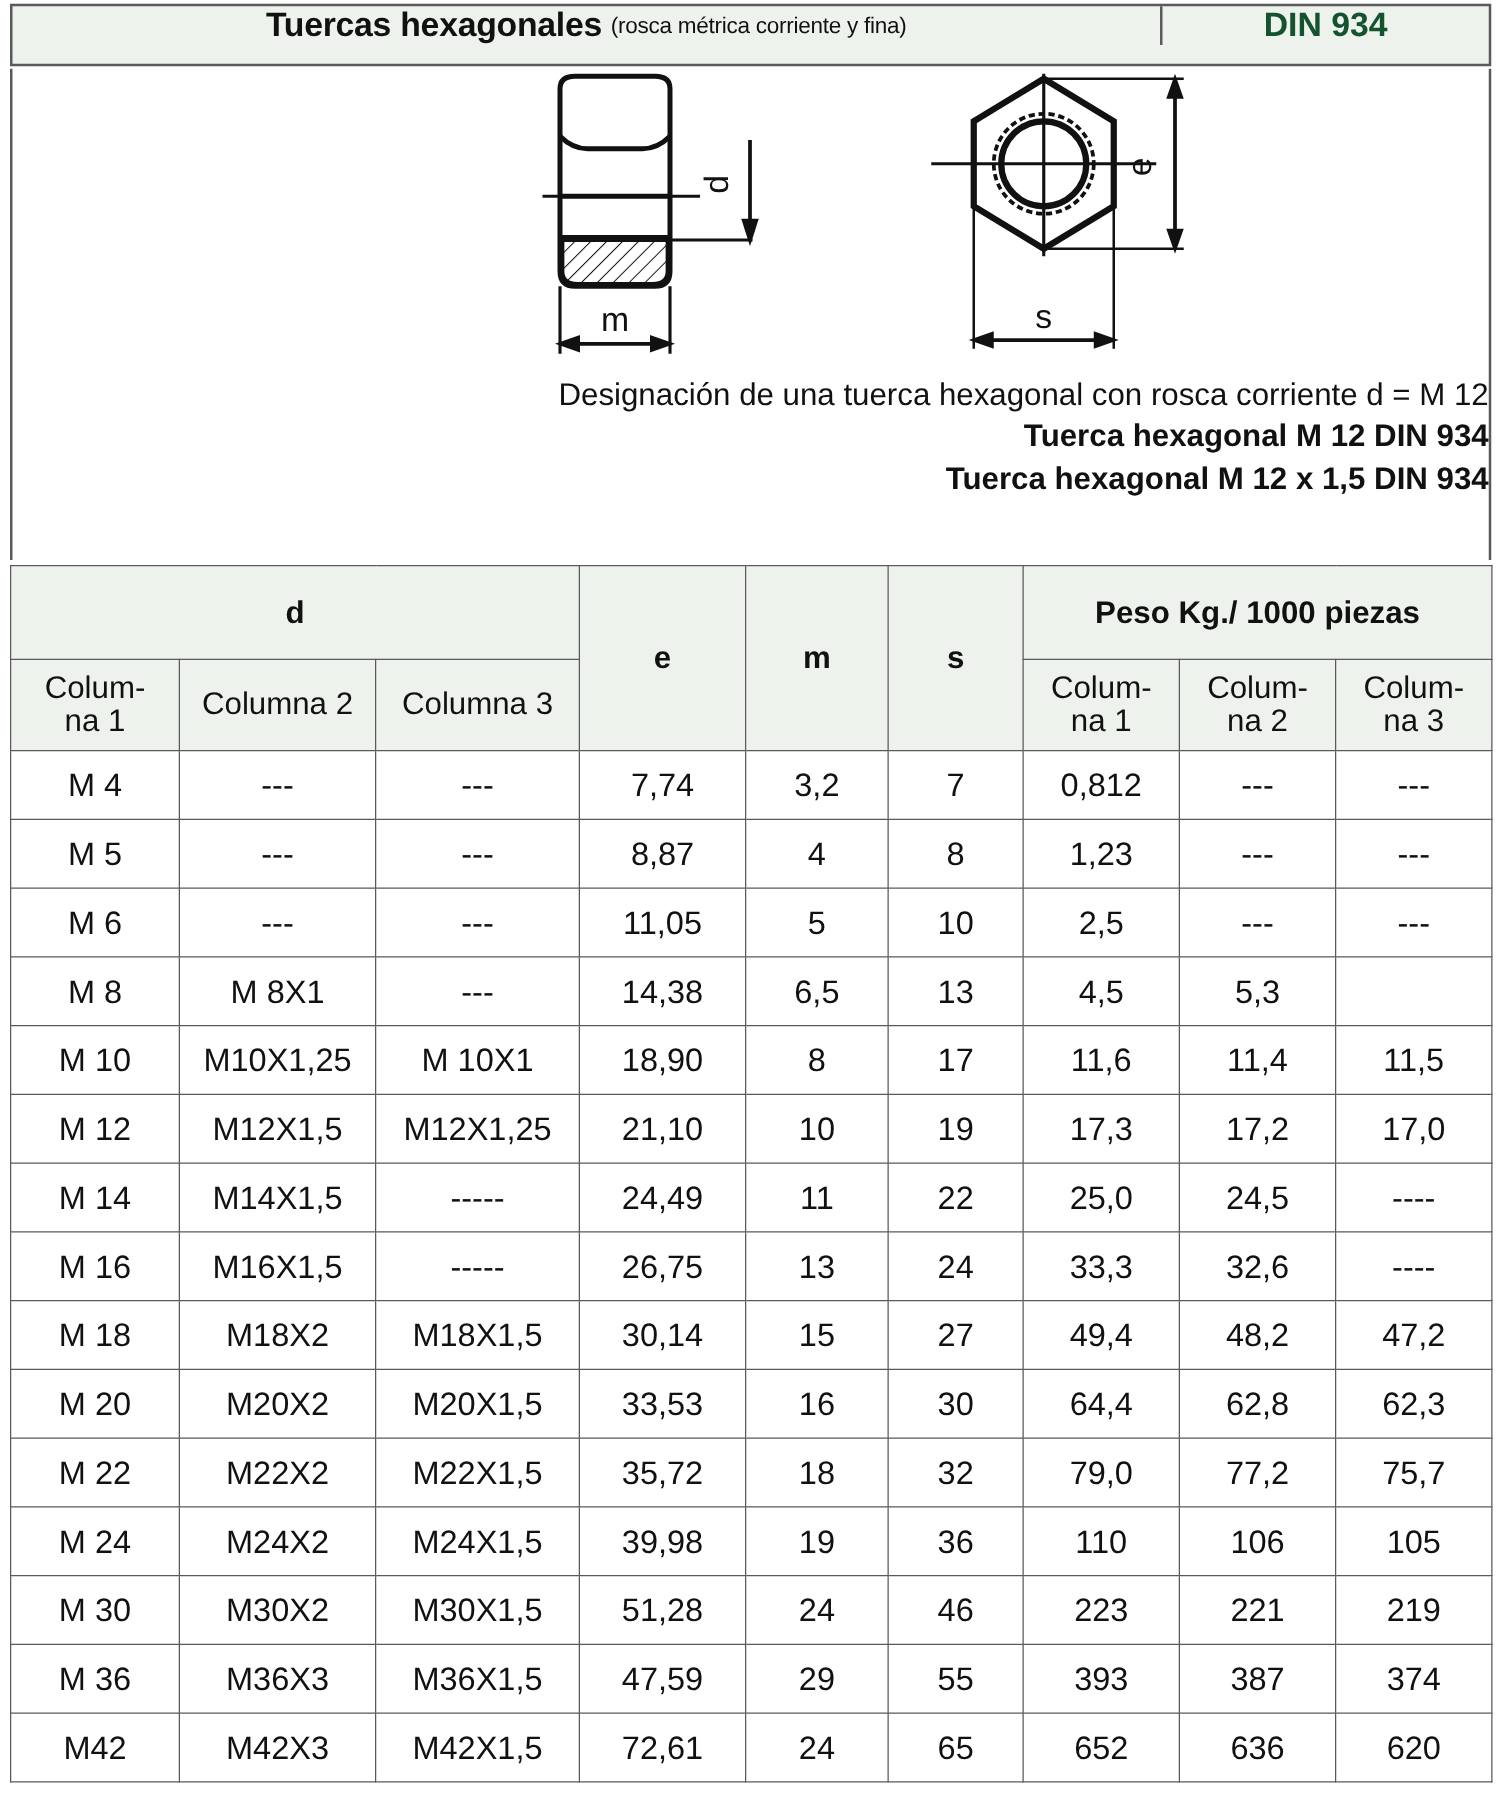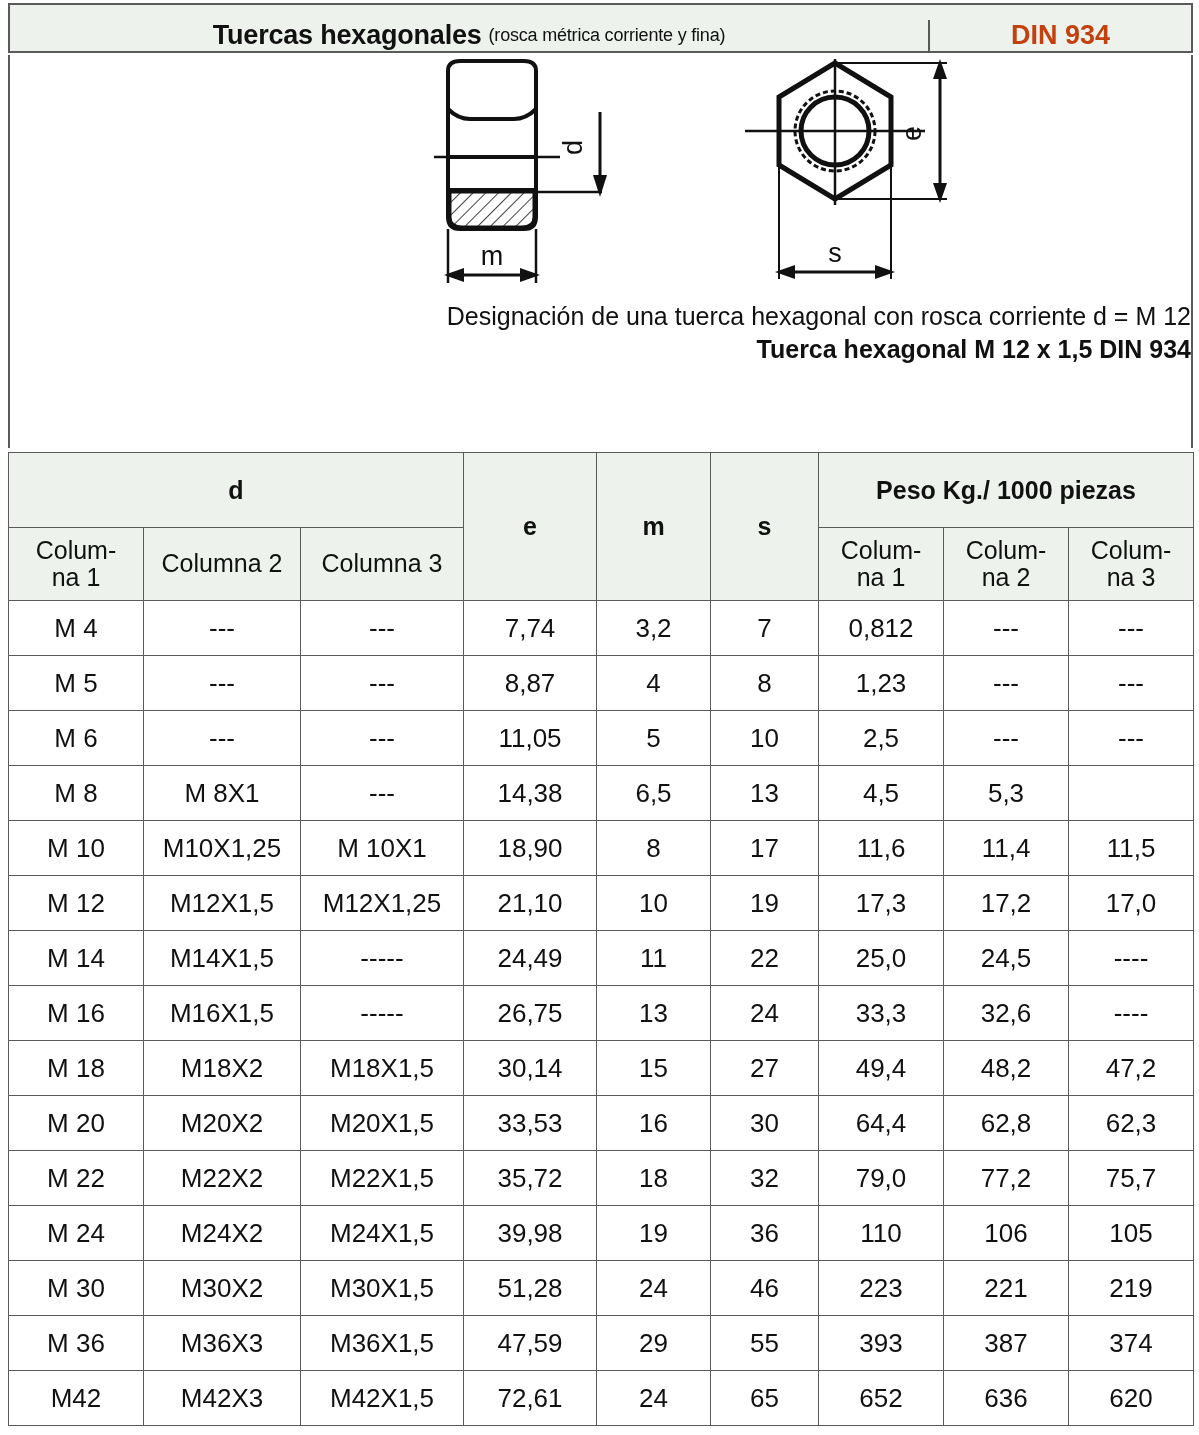--- a/index.html
+++ b/index.html
@@ -17,21 +17,21 @@
   }
 
   
   .titlebar {
     position: absolute;
     left: 8px; top: 3px;
     width: 1185px; height: 50px;
     background: #edf2ed;
     border: 2px solid #5a5a5a;
     display: flex;
-    align-items: flex-end;
+    align-items: flex-start;
   }
   .titlebar-main {
     flex: 0 0 920px;
     display: flex;
     align-items: center;
     justify-content: center;
     border-right: 2px solid #5a5a5a;
     white-space: nowrap;
   }
   .titlebar-main .t-bold {
@@ -47,21 +47,21 @@
     letter-spacing: -0.2px;
     margin-left: 7px;
   }
   .titlebar-std {
     flex: 1 1 auto;
     display: flex;
     align-items: center;
     justify-content: center;
     font-weight: bold;
     font-size: 27px;
-    color: #c2410c;
+    color: #14532d;
   }
 
   
   .drawpanel {
     position: absolute;
     left: 8px; top: 55px;
     width: 1185px; height: 393px;
     background: #ffffff;
     border-left: 2px solid #5a5a5a;
     border-right: 2px solid #5a5a5a;
@@ -205,20 +205,21 @@
         <line x1="156" y1="108" x2="156" y2="222" stroke="#111" stroke-width="2"></line>
         <line x1="48" y1="215" x2="152" y2="215" stroke="#111" stroke-width="3"></line>
         <polygon points="40,215 60,208 60,222" fill="#111"></polygon>
         <polygon points="160,215 140,208 140,222" fill="#111"></polygon>
         <text x="100" y="205" font-family="Liberation Sans, sans-serif" font-size="27" fill="#111" text-anchor="middle">s</text>
       </svg>
     </div>
 
     <div class="designation">
       <div class="d-line">Designación de una tuerca hexagonal con rosca corriente d = M 12</div>
+      <div class="d-line-b">Tuerca hexagonal M 12 DIN 934</div>
       <div class="d-line-b">Tuerca hexagonal M 12 x 1,5 DIN 934</div>
     </div>
   </div>
 
   <table class="spec">
     <colgroup>
       <col class="w1">
         <col class="w2">
         <col class="w3">
       <col class="we">

